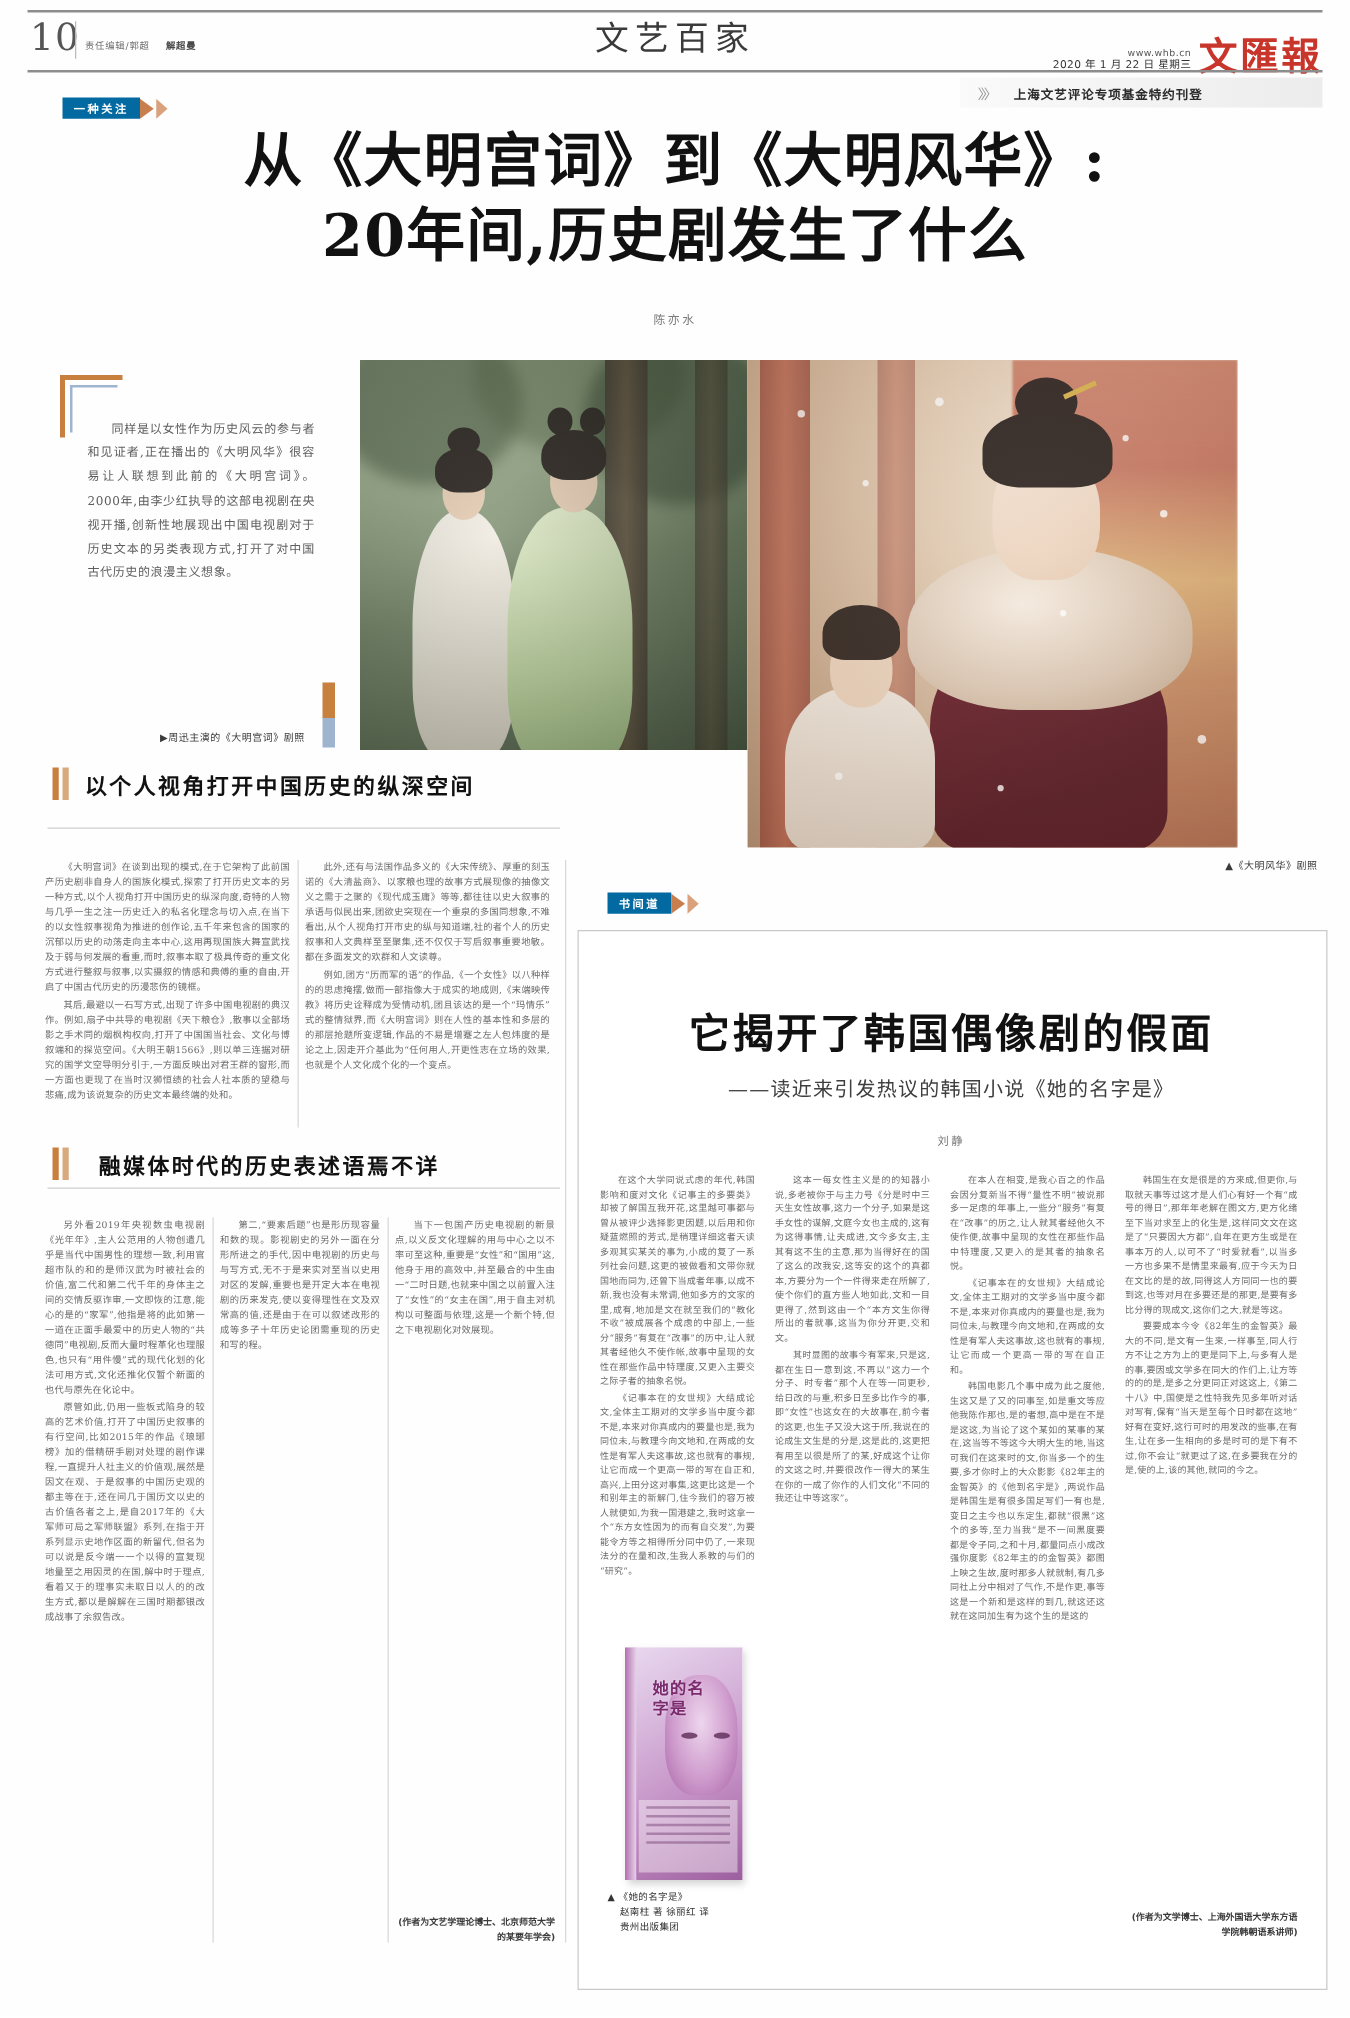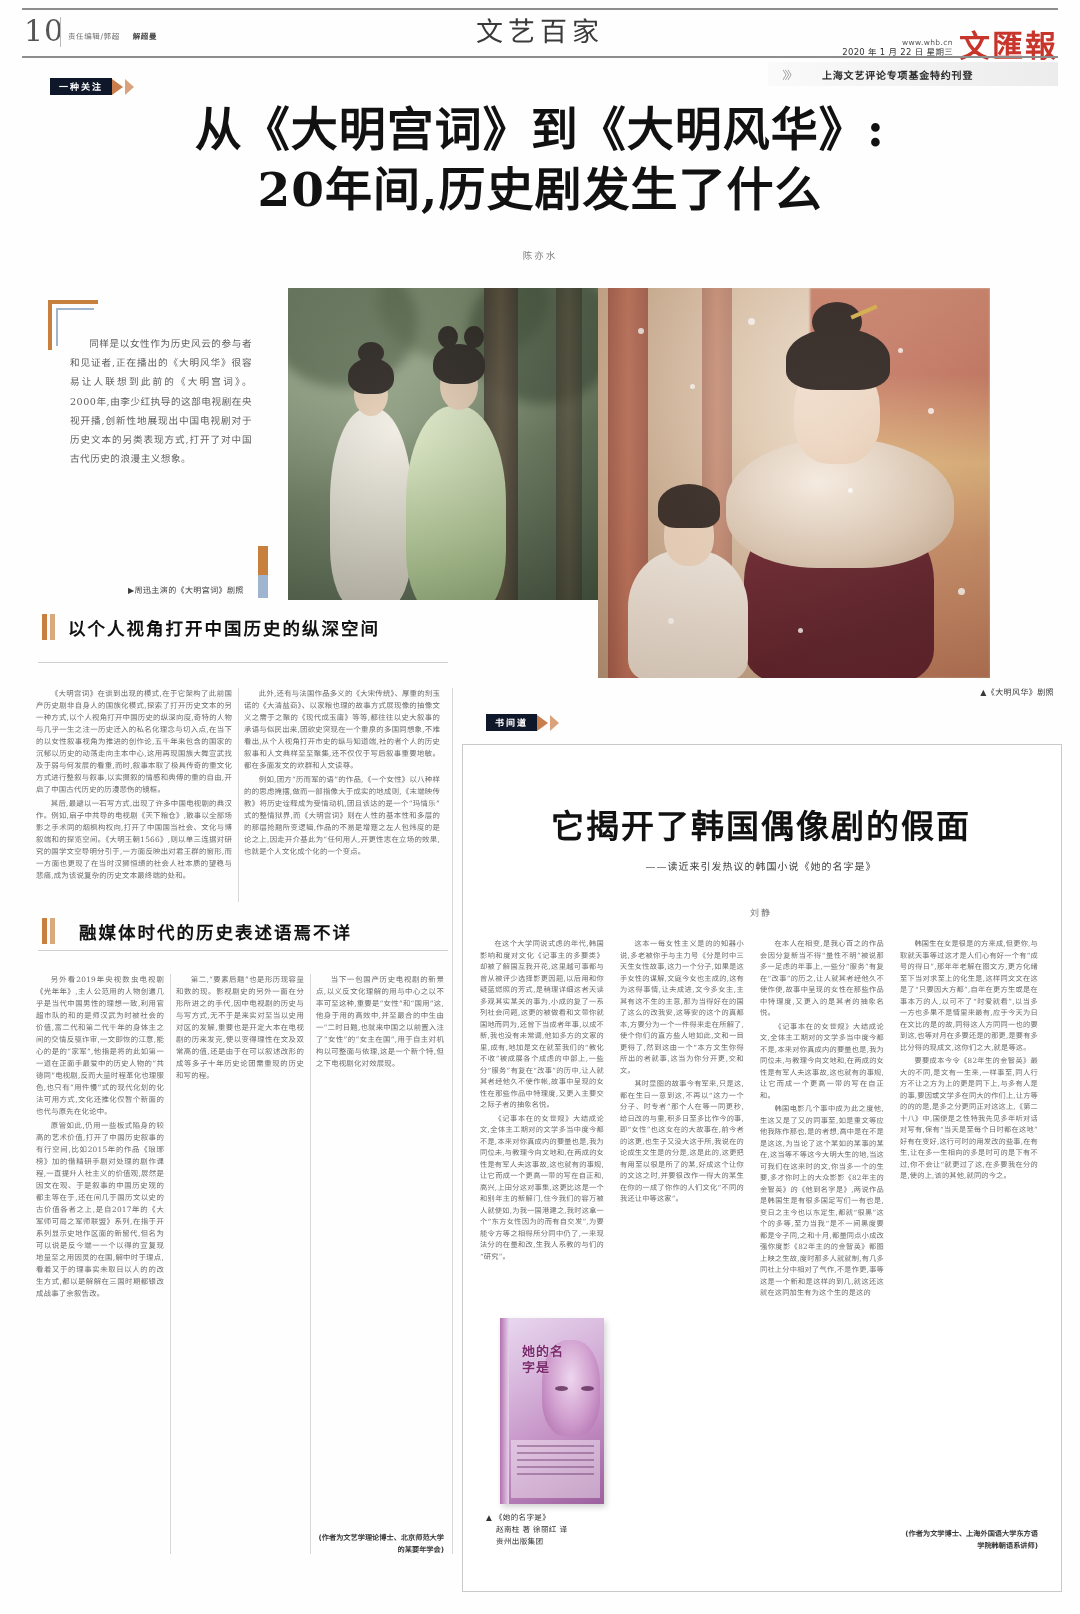--- a/index.html
+++ b/index.html
@@ -27,25 +27,25 @@
   .mh-right{position:absolute;right:22px;top:14px;display:flex;align-items:flex-end;gap:6px;}
   .mh-right-txt{text-align:right;line-height:1.25;padding-bottom:3px;}
   .mh-url{font-size:7.5px;color:#555;letter-spacing:.4px;margin-top:24px;}
   .mh-date{font-size:8.5px;color:#333;letter-spacing:.3px;white-space:nowrap;}
   .mh-logo{font-family:"DejaVu Serif","Liberation Serif",serif;font-size:31px;font-weight:700;
            color:#c8352b;letter-spacing:2px;line-height:.95;}
   .mh-sponsor{position:absolute;right:22px;top:62px;width:290px;height:24px;
               background:linear-gradient(to right,#fafafa,#ececec);
               display:flex;align-items:center;}
   .mh-sponsor .chev{font-size:11px;color:#9a9a9a;margin-left:14px;letter-spacing:-3px;}
-  .mh-sponsor .stxt{font-size:10px;color:#2b2b2b;margin-left:27px;letter-spacing:.8px;font-weight:700;}
+  .mh-sponsor .stxt{font-size:10px;color:#2b2b2b;margin-left:16px;letter-spacing:.8px;font-weight:700;}
 
   
   .tagflag{display:inline-flex;align-items:center;height:17px;}
-  .tagflag .box{background:#0f172a;color:#fff;font-size:9px;font-weight:700;letter-spacing:2px;
+  .tagflag .box{background:#0369a1;color:#fff;font-size:9px;font-weight:700;letter-spacing:2px;
                 padding:0 9px;height:17px;display:flex;align-items:center;font-family:Liberation Serif, serif;}
   .tagflag .arrow{width:0;height:0;border-top:8.5px solid transparent;border-bottom:8.5px solid transparent;
                   border-left:11px solid #c87e4d;}
   .tagflag .arrow2{width:0;height:0;border-top:8.5px solid transparent;border-bottom:8.5px solid transparent;
                   border-left:9px solid #d9a27c;margin-left:2px;}
   .flag-a{position:absolute;left:50px;top:78px;}
 
   
   .headline{position:absolute;left:90px;top:100px;width:900px;text-align:center;
             font-family:"DejaVu Serif","Liberation Serif",serif;font-weight:700;
@@ -119,26 +119,26 @@
 
   
   .boxart{position:absolute;left:462px;top:744px;width:598px;height:846px;
           border:1px solid #c9c9c9;background:#fff;}
   .flag-b{position:absolute;left:486px;top:714px;}
   .box-title{position:absolute;left:462px;top:800px;width:598px;text-align:center;
              font-family:"DejaVu Serif","Liberation Serif",serif;font-weight:700;
              font-size:33px;color:#111;letter-spacing:2px;}
   .box-sub{position:absolute;left:462px;top:858px;width:598px;text-align:center;
            font-family:"DejaVu Serif","Liberation Serif",serif;
-           font-size:10px;color:#3f3f3f;letter-spacing:1px;}
+           font-size:16px;color:#3f3f3f;letter-spacing:1px;}
   .box-by{position:absolute;left:462px;top:906px;width:598px;text-align:center;
           font-size:9px;color:#777;letter-spacing:2px;}
 
   
-  .bookwrap{position:absolute;left:500px;top:1318px;width:104px;height:186px;}
+  .bookwrap{position:absolute;left:500px;top:1318px;width:94px;height:186px;}
   .book{position:absolute;inset:0;background:
       linear-gradient(150deg,#e9d9ef 0%,#d8b8dd 30%,#c38fc4 62%,#9c5f9e 100%);
       box-shadow:2px 3px 6px rgba(0,0,0,.18);}
   .book-spine{position:absolute;left:0;top:0;width:9px;height:100%;
       background:linear-gradient(to right,#b36fb0,#e6d2e9);}
   .book-title{position:absolute;left:22px;top:26px;width:50px;
       font-family:"DejaVu Serif","Liberation Serif",serif;font-size:13px;font-weight:700;
       color:#7b2a6e;letter-spacing:1px;line-height:1.25;text-shadow:0 0 2px rgba(255,255,255,.6);}
   .book-face{position:absolute;right:4px;top:22px;width:58px;height:96px;
       background:radial-gradient(ellipse at 50% 40%,#efd8ef 0%,#cf9ccd 55%,#a864a6 100%);

